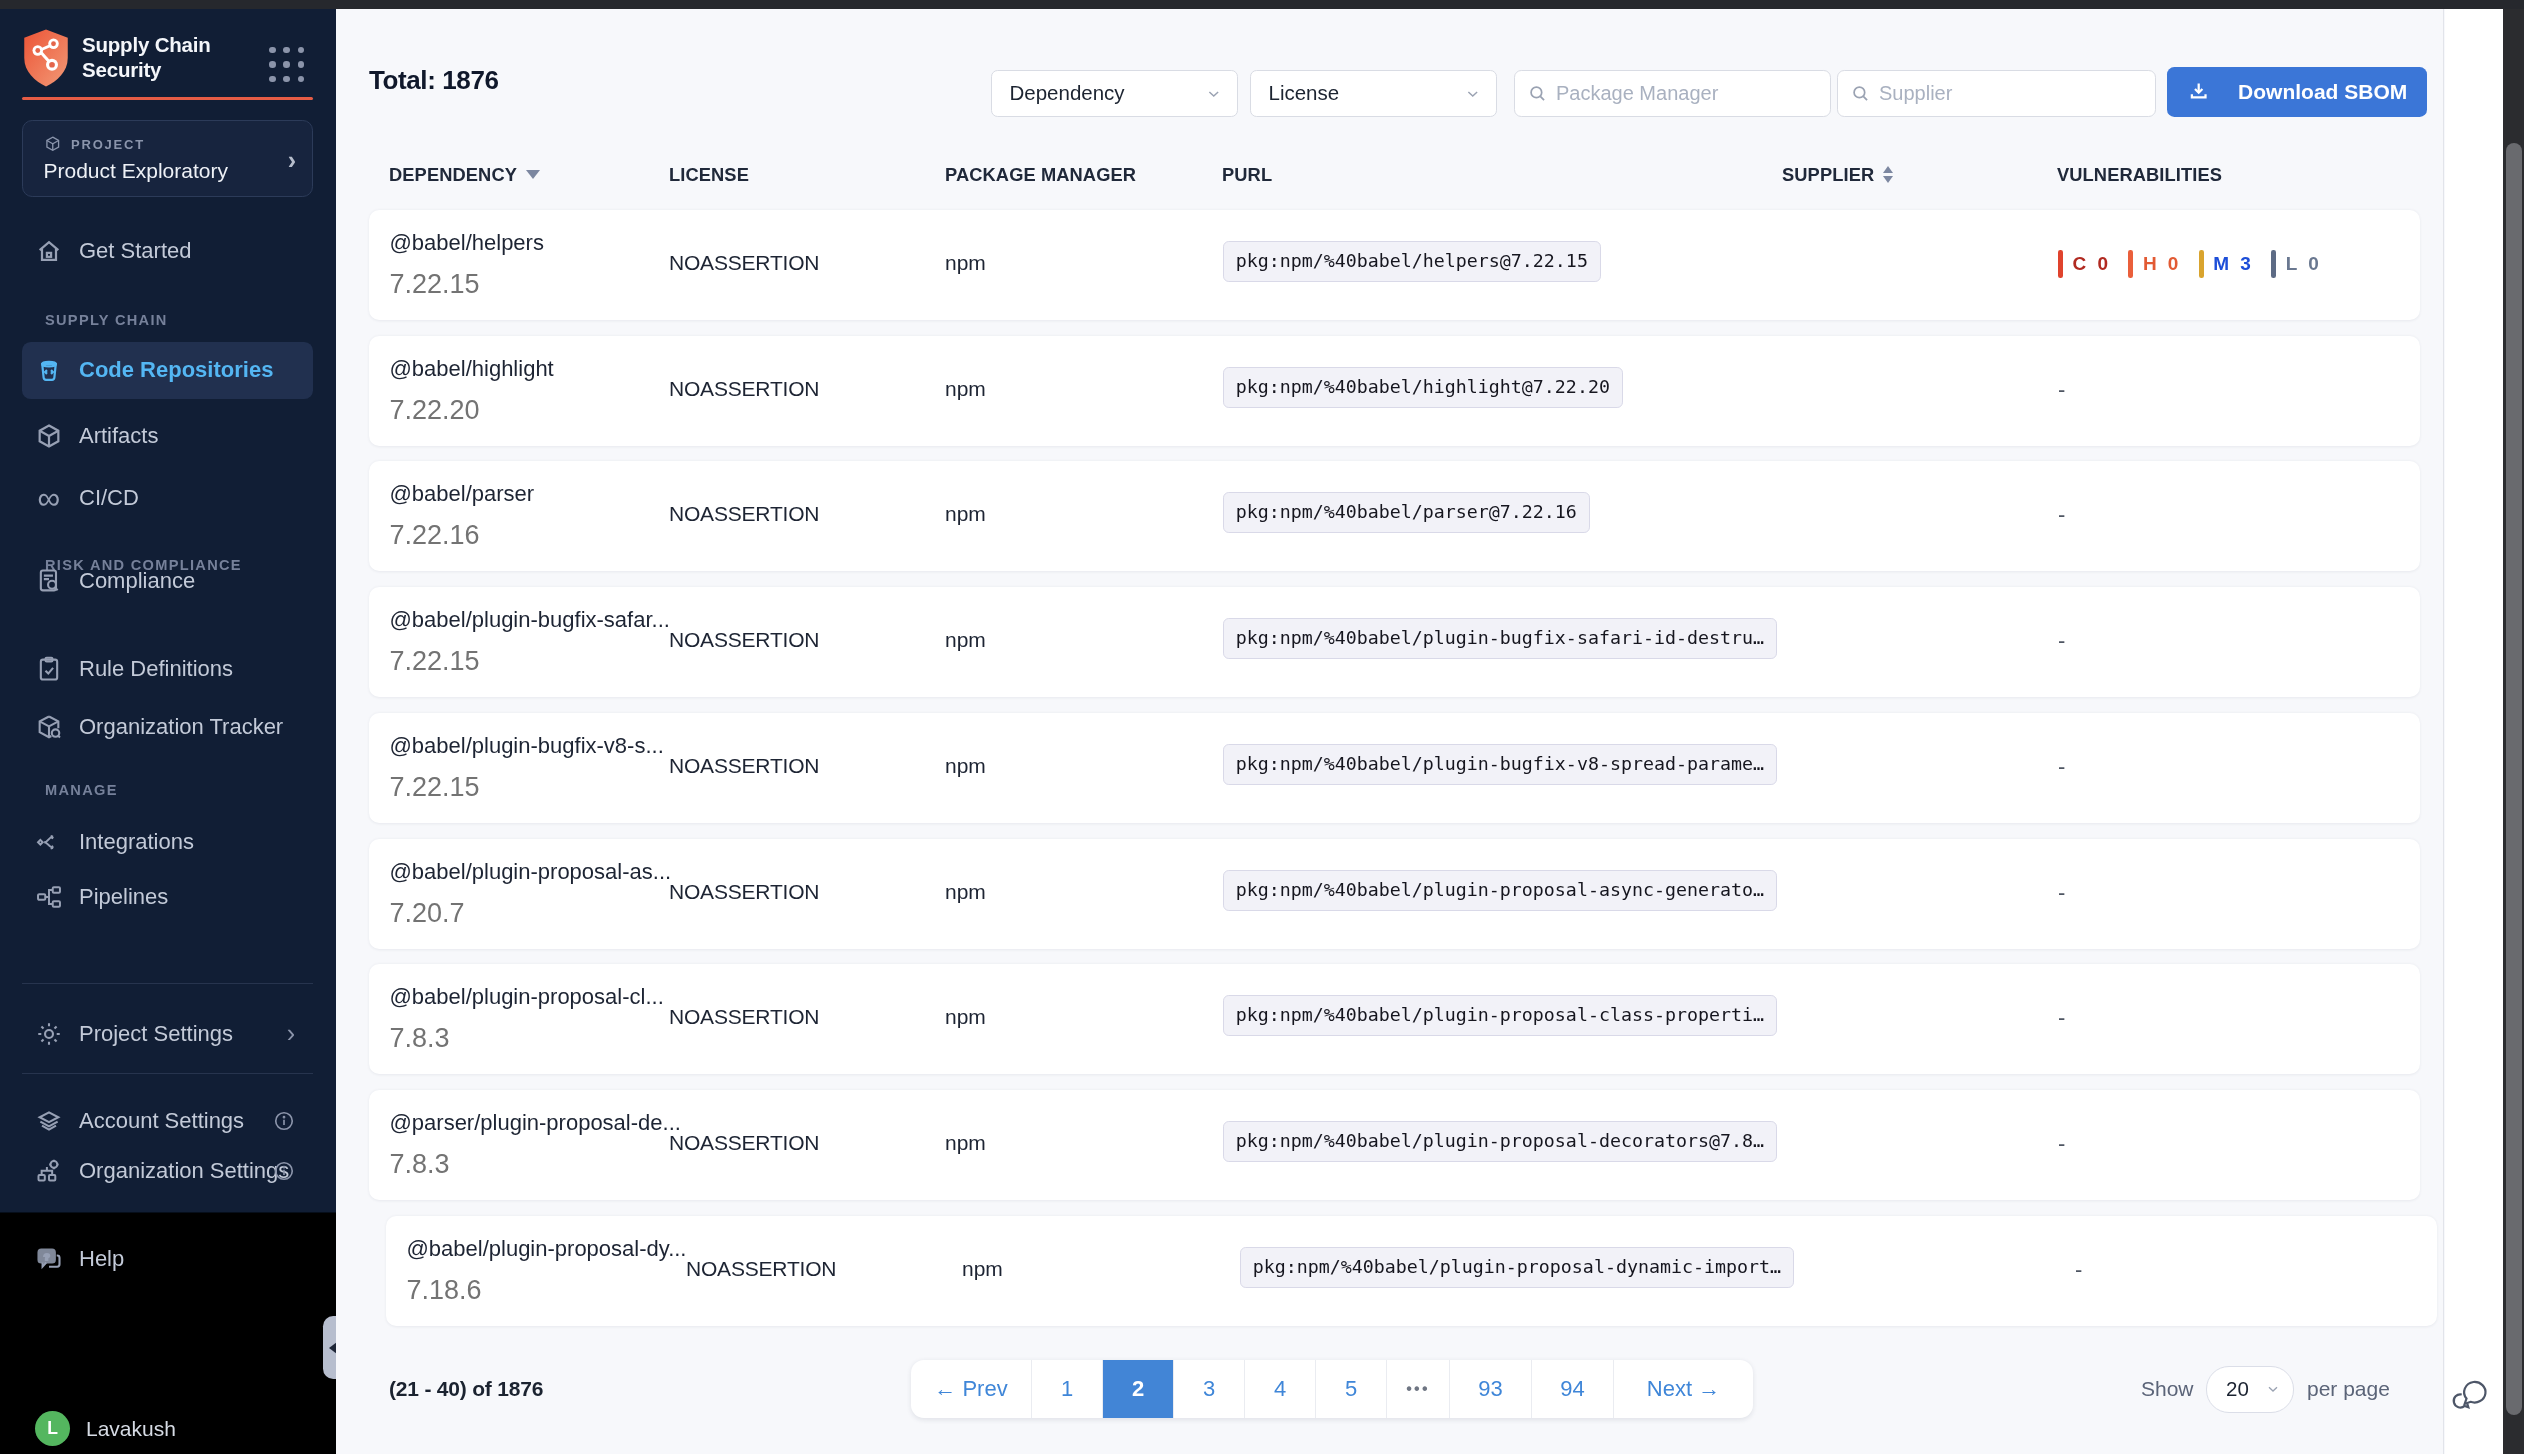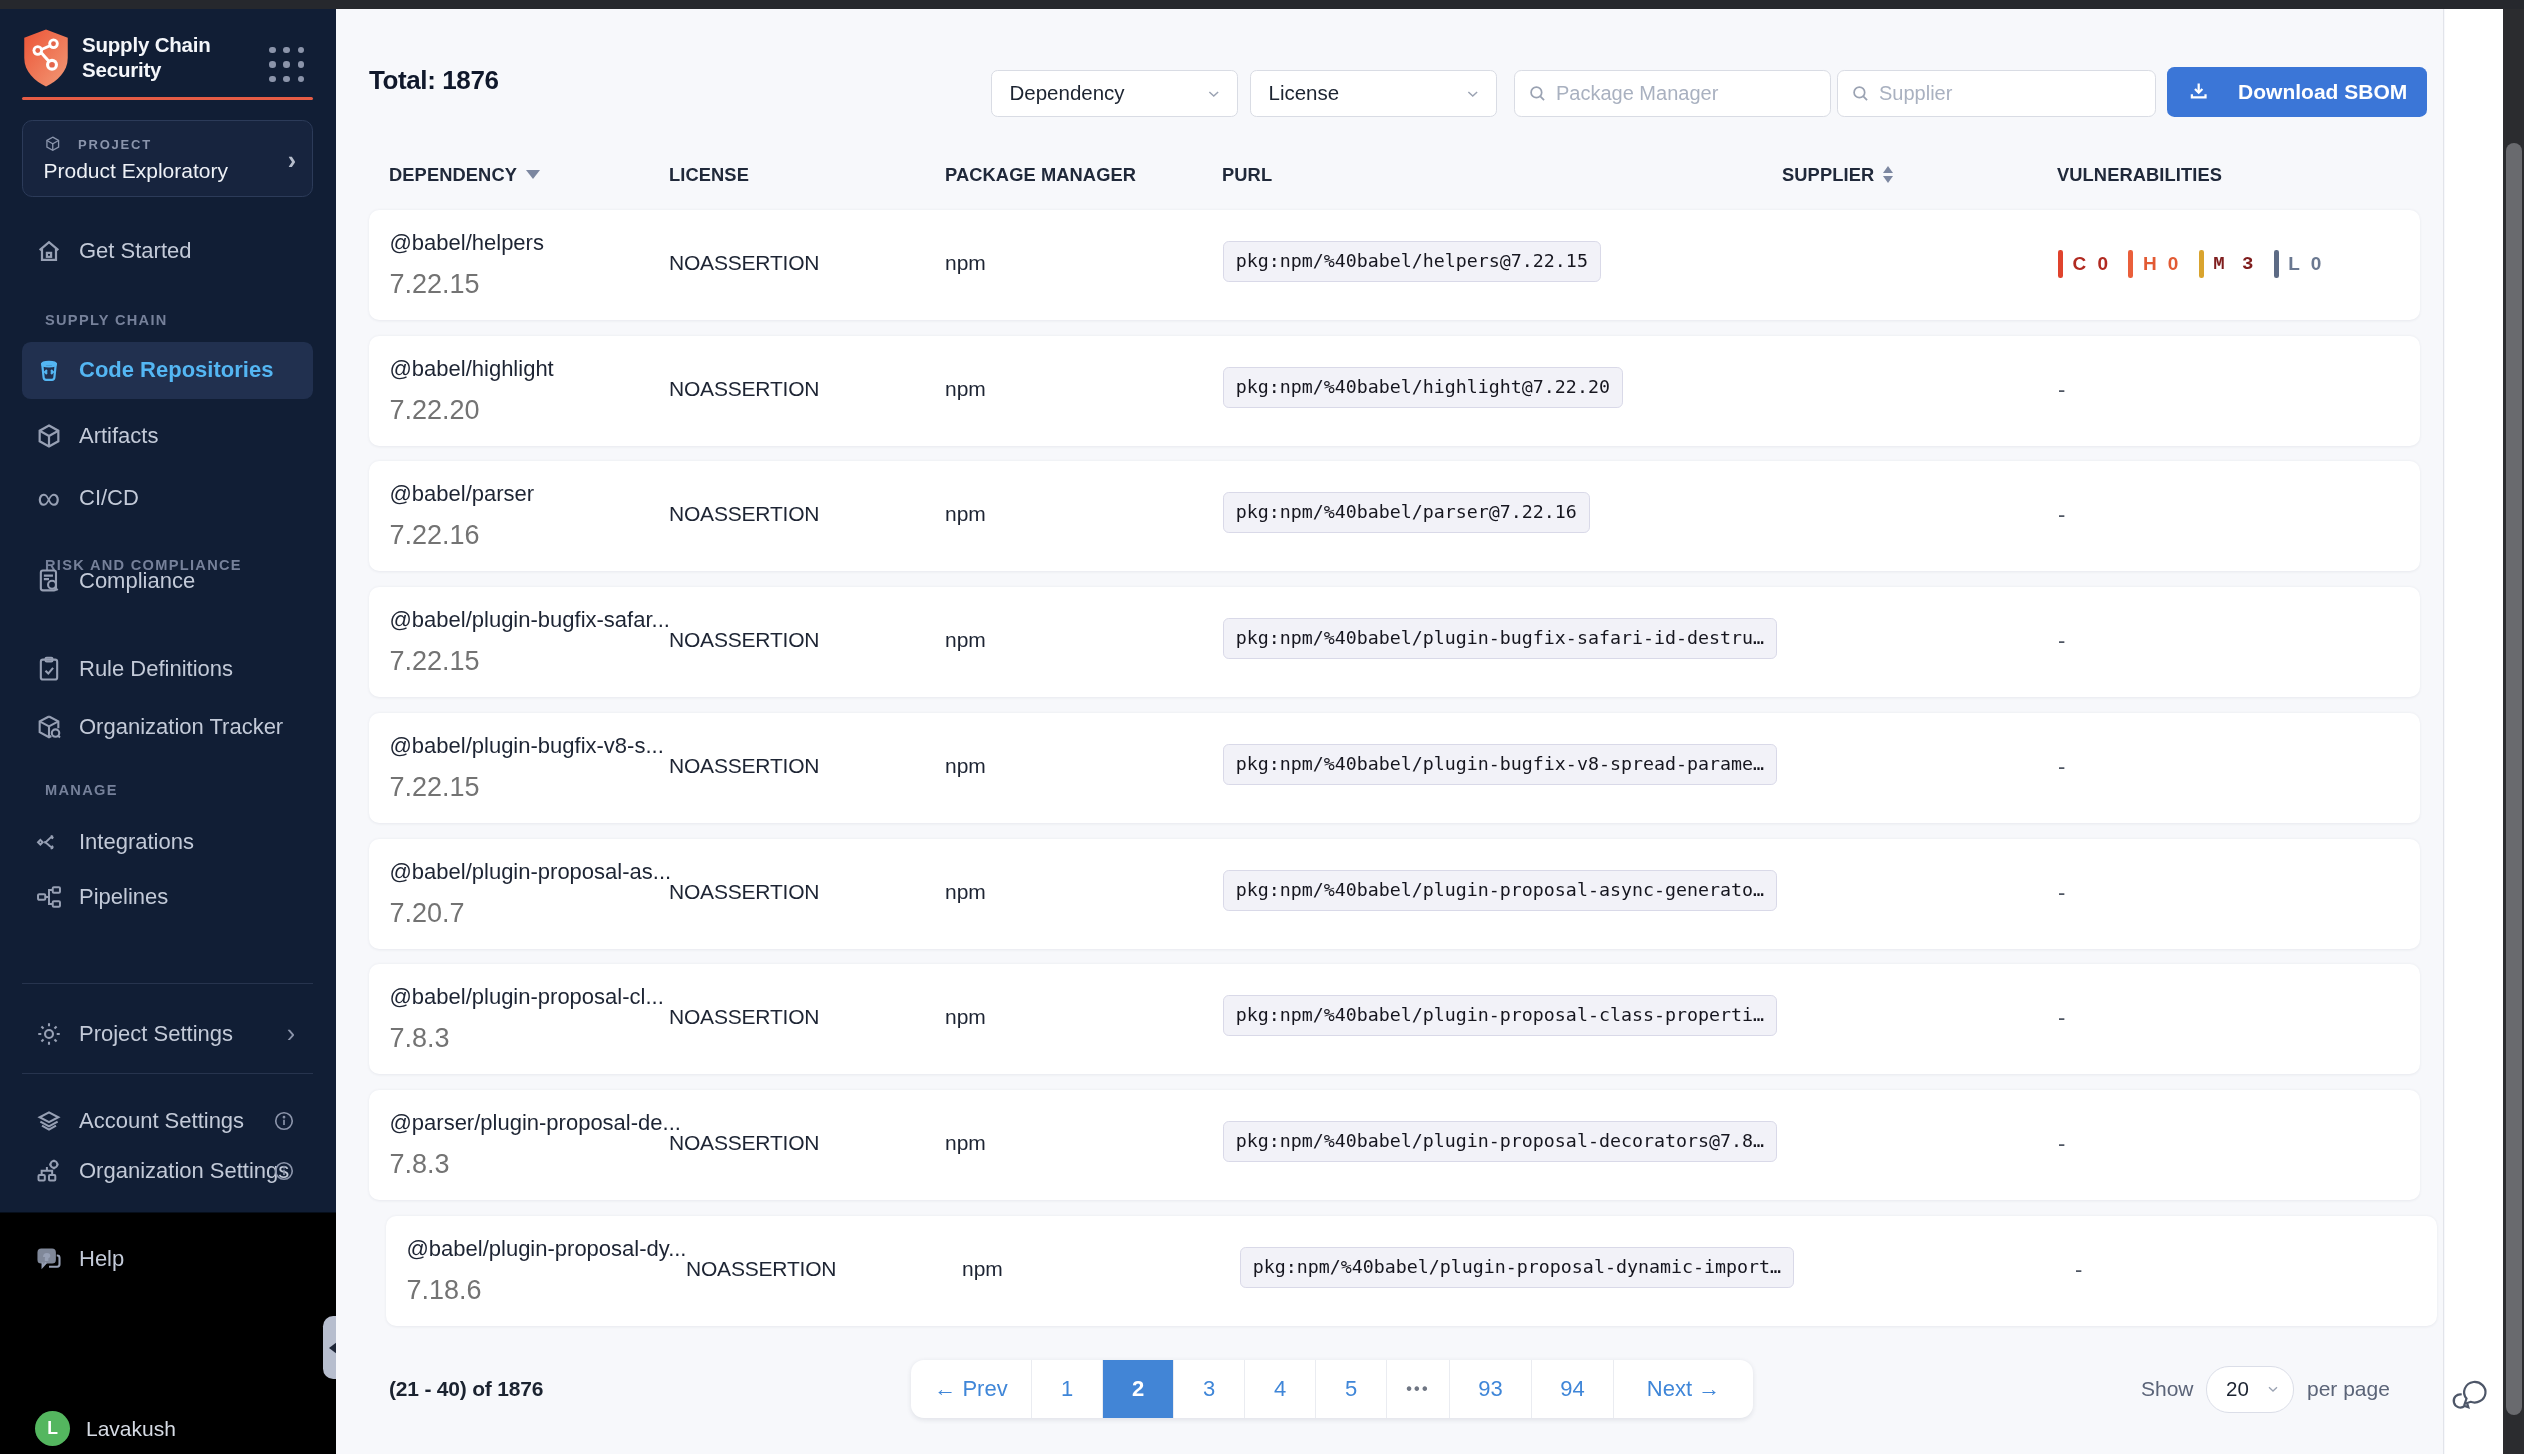--- a/index.html
+++ b/index.html
@@ -10,21 +10,21 @@
   
   .topbar { position:absolute; top:0; left:0; width:2525px; height:8.8px; background:#26282d; }
 
   
   .sidebar { position:absolute; top:8.8px; left:0; width:336px; height:1446px; background:#111e35; }
   .logo-title { left:82px; top:23.4px; color:#f4f6fa; font-size:20.5px; font-weight:700; line-height:25px; letter-spacing:-0.2px;}
   .grid-icon { left:269px; top:38px; width:38px; height:38px; display:grid; grid-template-columns:repeat(3,1fr); gap:5.1px;}
   .grid-icon i { width:6.6px; height:6.6px; border-radius:50%; background:#8b94aa; }
   .red-divider { left:22px; top:88px; width:291px; height:2.9px; background:#e65c45; border-radius:1.5px; }
   .project-card { left:22px; top:111px; width:291px; height:77px; border:1.5px solid #2c3b59; border-radius:10.2px; background:#17243e; cursor:pointer;}
-  .project-eyebrow { left:20.5px; top:14.6px; font-size:13px; font-weight:700; letter-spacing:1.8px; color:#8b95ac; display:flex; align-items:center; gap:17px;}
+  .project-eyebrow { left:20.5px; top:14.6px; font-size:13px; font-weight:700; letter-spacing:1.8px; color:#8b95ac; display:flex; align-items:center; gap:10px;}
   .project-name { left:20.5px; top:38px; font-size:21px; color:#eef1f6; }
   .project-chev { right:16px; top:25px; color:#b6bdcb; font-size:25px; font-weight:700;}
 
   .side-item { left:0; width:336px; height:58px; display:flex; align-items:center; gap:16px; padding-left:35px; color:#c3cad8; font-size:22px; cursor:pointer;}
   .side-item .ic { width:28px; height:28px; color:#97a0b4; flex:0 0 28px; display:flex; align-items:center; justify-content:center;}
   .side-label { left:45px; font-size:14.6px; font-weight:700; letter-spacing:1.3px; color:#76819a; }
   .side-active { left:22px; width:291px; height:57px; background:#21304f; border-radius:8.8px; display:flex; align-items:center; gap:16px; padding-left:13px; color:#54b6f3; font-size:22px; font-weight:600; cursor:pointer;}
   .side-active .ic { width:28px; height:28px; color:#54b6f3; display:flex; align-items:center; justify-content:center;}
   .side-divider { left:22px; width:291px; height:0.7px; background:#27344e; }
   .mini-right { position:absolute; right:41px; color:#8b94aa; }
@@ -416,21 +416,21 @@
           <span class="vgroup">
             <span class="vbar" style="background: rgb(224, 67, 45);"></span>
             <span class="vtxt" style="color: rgb(177, 42, 33);">C 0</span>
           </span>
           <span class="vgroup">
             <span class="vbar" style="background: rgb(234, 95, 59);"></span>
             <span class="vtxt" style="color: rgb(226, 90, 51);">H 0</span>
           </span>
           <span class="vgroup">
             <span class="vbar" style="background: rgb(217, 164, 46);"></span>
-            <span class="vtxt" style="color: #7f1d1d; font-family: Liberation Mono, monospace;">M 3</span>
+            <span class="vtxt" style="color: #1d4ed8;">M 3</span>
           </span>
           <span class="vgroup">
             <span class="vbar" style="background: rgb(93, 107, 133);"></span>
             <span class="vtxt" style="color: rgb(106, 120, 144);">L 0</span>
           </span>
         </div>
   </div>
       <div class="row-card" style="left: 33px; top: 327px;">
     <div class="c name">@babel/highlight</div>
     <div class="c version">7.22.20</div>

